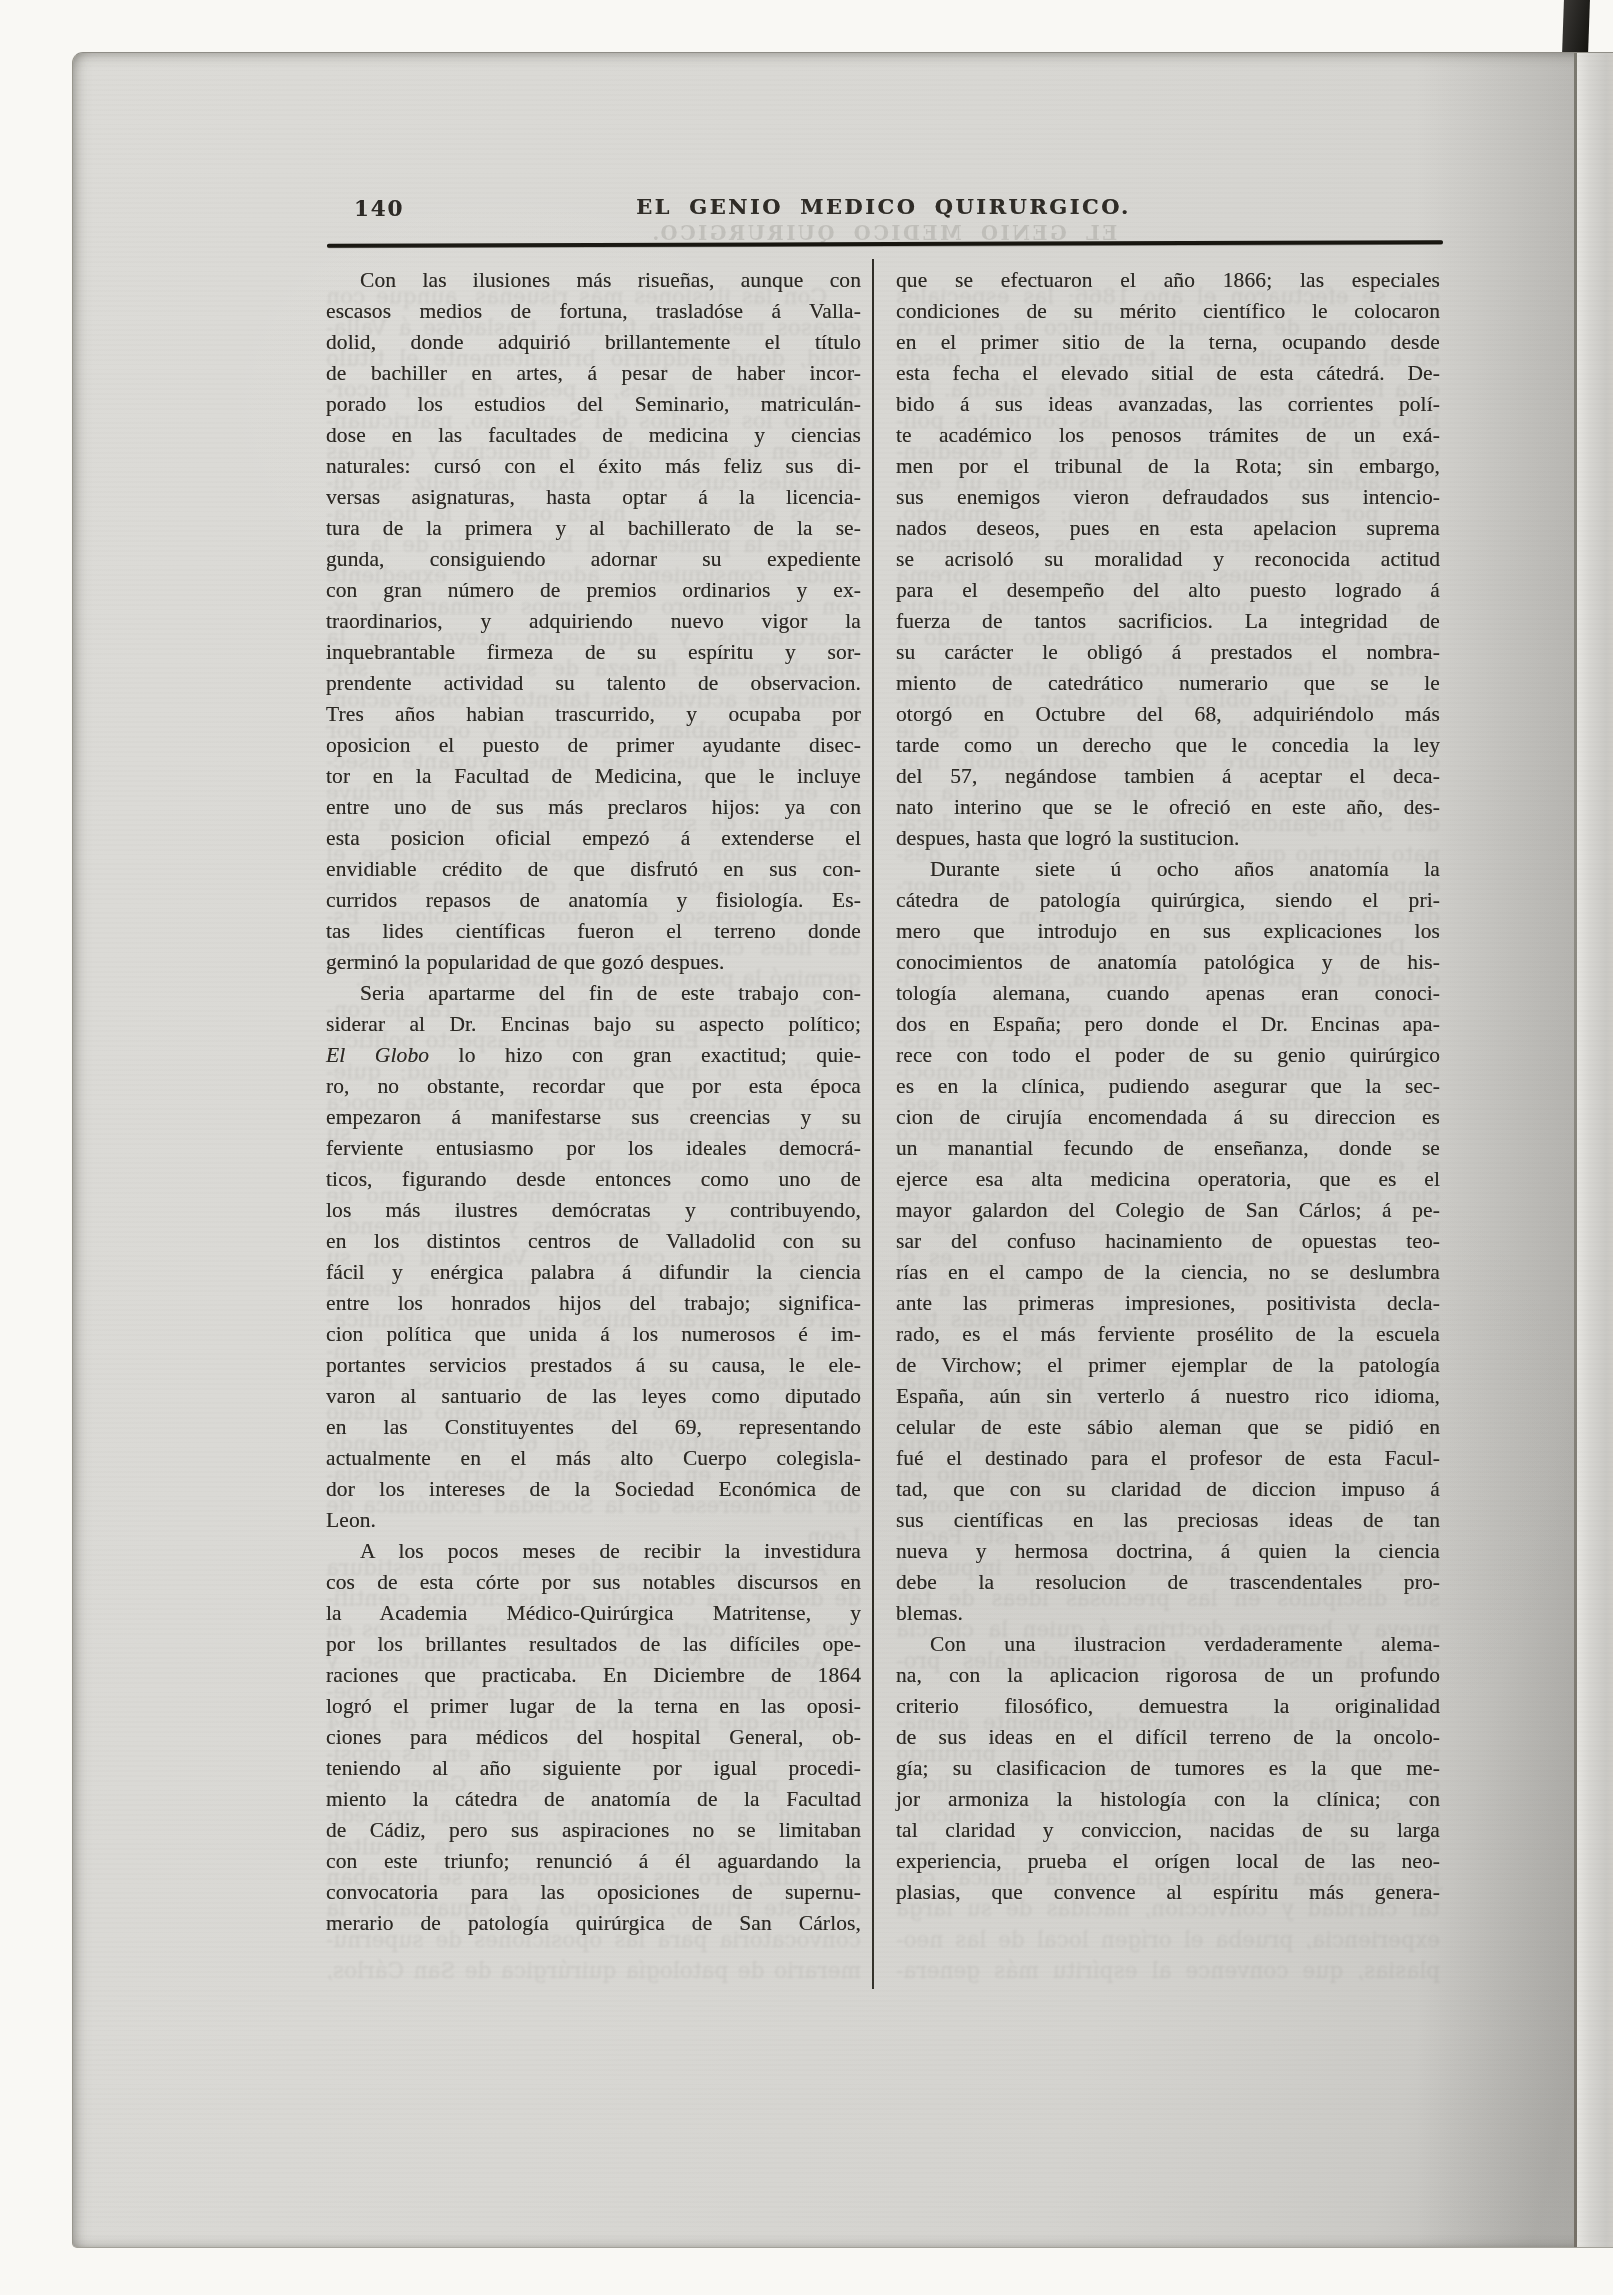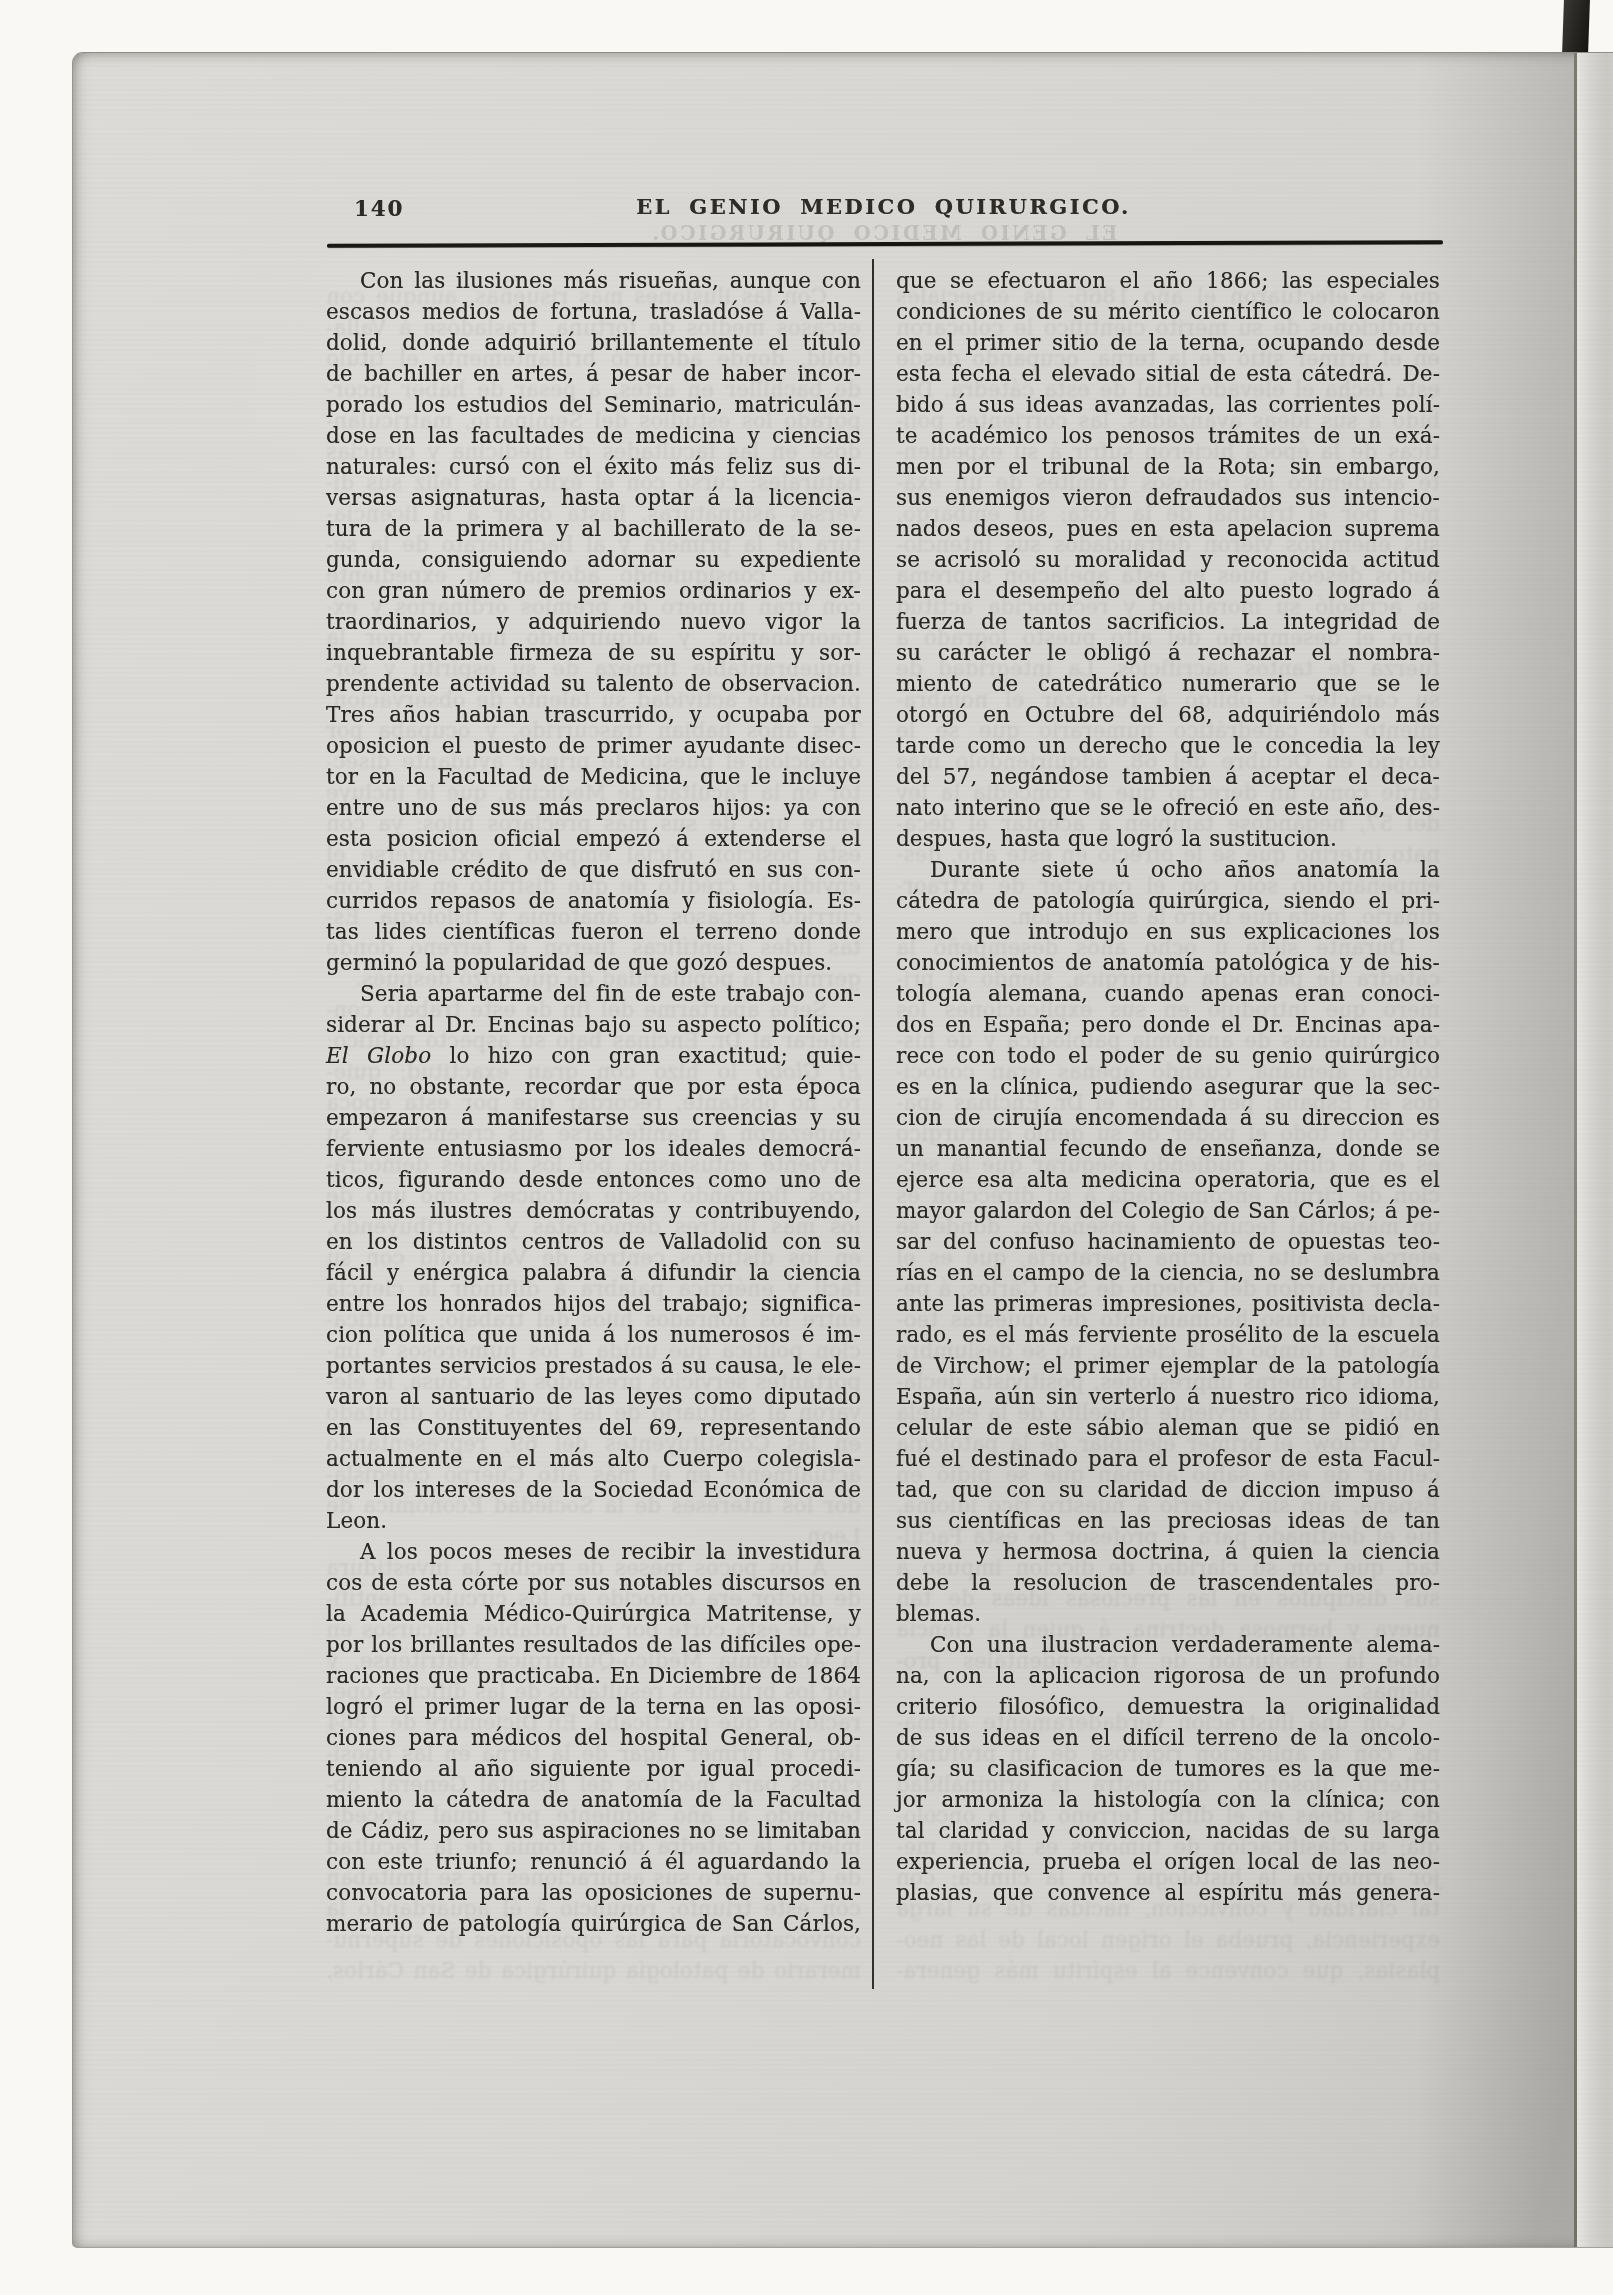--- a/index.html
+++ b/index.html
@@ -58,21 +58,21 @@
   }
   
   .columns{position:absolute;left:253px;top:212px;width:1116px;height:1735px;}
   .column{position:absolute;top:0;}
   .column.left{left:0;width:535px;}
   .column.right{left:570px;width:544px;}
   .column-divider{
     position:absolute;left:546px;top:-6.1px;width:1.8px;height:1730px;
     background:linear-gradient(#2e2c26,#232119 55%,#33312a);
   }
-  .col-text{position:relative;z-index:2;}
+  .col-text{position:relative;z-index:2;font-family:Liberation Serif, serif;}
   .ghost-col{
     position:absolute;left:0;right:0;top:16px;z-index:1;
     transform:scaleX(-1);opacity:.075;filter:blur(1px);color:#3a372f;pointer-events:none;
   }
   .line{
     font-size:21.5px;line-height:31px;color:#2b2823;
     text-align:justify;text-align-last:justify;
     letter-spacing:0.1px;word-spacing:0.9px;
     text-shadow:0 0 0.6px rgba(43,40,35,.5);
     white-space:nowrap;overflow:visible;
@@ -278,21 +278,21 @@
             <div class="line">en el primer sitio de la terna, ocupando desde</div>
             <div class="line">esta fecha el elevado sitial de esta cátedrá. De-</div>
             <div class="line">bido á sus ideas avanzadas, las corrientes polí-</div>
             <div class="line">te académico los penosos trámites de un exá-</div>
             <div class="line">men por el tribunal de la Rota; sin embargo,</div>
             <div class="line">sus enemigos vieron defraudados sus intencio-</div>
             <div class="line">nados deseos, pues en esta apelacion suprema</div>
             <div class="line">se acrisoló su moralidad y reconocida actitud</div>
             <div class="line">para el desempeño del alto puesto logrado á</div>
             <div class="line">fuerza de tantos sacrificios. La integridad de</div>
-            <div class="line">su carácter le obligó á rechazar el nombra-</div>
+            <div class="line">su carácter le obligó á prestados el nombra-</div>
             <div class="line">miento de catedrático numerario que se le</div>
             <div class="line">otorgó en Octubre del 68, adquiriéndolo más</div>
             <div class="line">tarde como un derecho que le concedia la ley</div>
             <div class="line">del 57, negándose tambien á aceptar el deca-</div>
             <div class="line">nato interino que se le ofreció en este año, des-</div>
             <div class="line end">despues, hasta que logró la sustitucion.</div>
             <div class="line indent">Durante siete ú ocho años anatomía la</div>
             <div class="line">cátedra de patología quirúrgica, siendo el pri-</div>
             <div class="line">mero que introdujo en sus explicaciones los</div>
             <div class="line">conocimientos de anatomía patológica y de his-</div>

